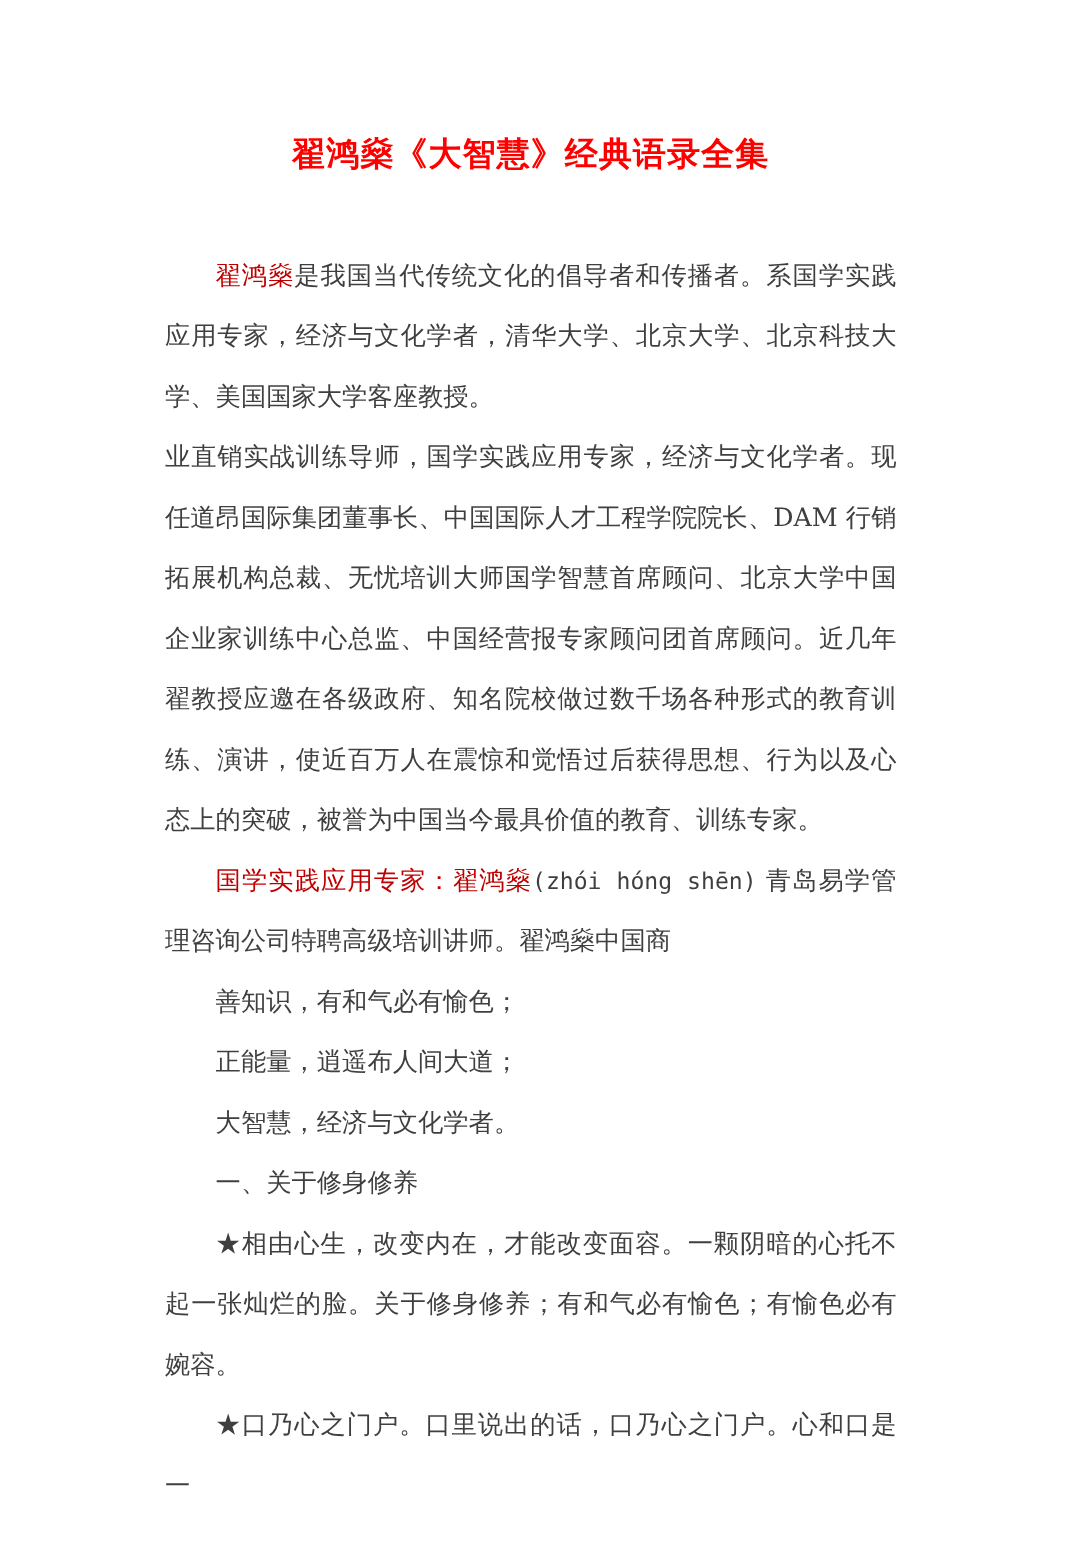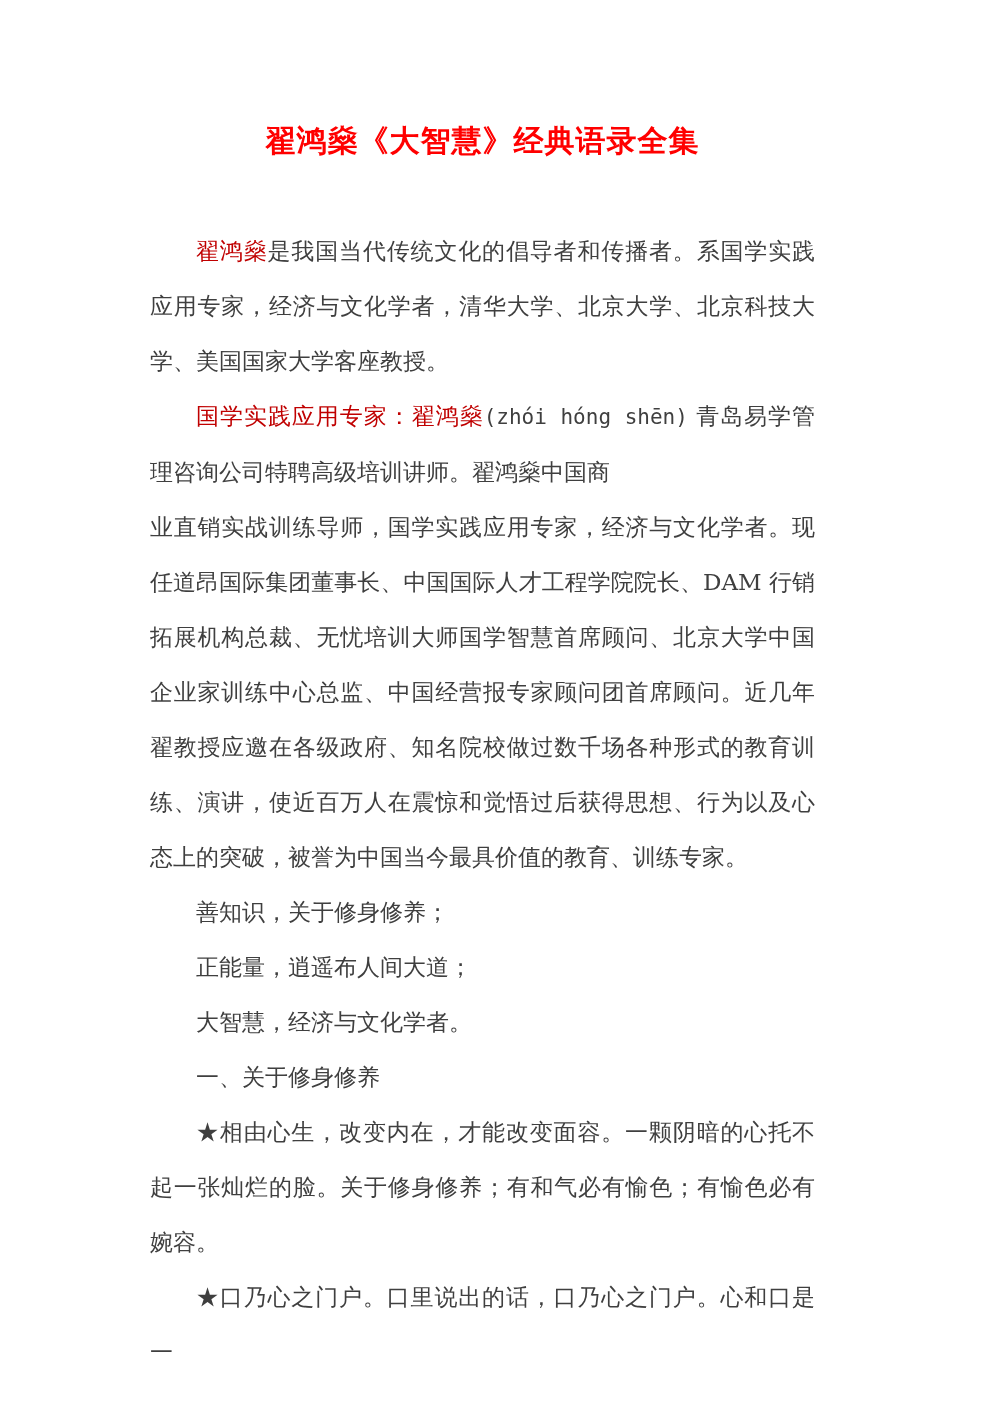--- a/index.html
+++ b/index.html
@@ -55,25 +55,25 @@
 </style>
 </head>
 <body>
 
 <div class="page">
 
   <h1 class="doc-title">翟鸿燊《大智慧》经典语录全集</h1>
 
   <p class="para indent"><span class="name-red">翟鸿燊</span><span>是我国当代传统文化的倡导者和传播者。系国学实践应用专家，经济与文化学者，清华大学、北京大学、北京科技大学、美国国家大学客座教授。</span></p>
 
+  <p class="para">业直销实战训练导师，国学实践应用专家，经济与文化学者。现任道昂国际集团董事长、中国国际人才工程学院院长、DAM 行销拓展机构总裁、无忧培训大师国学智慧首席顾问、北京大学中国企业家训练中心总监、中国经营报专家顾问团首席顾问。近几年翟教授应邀在各级政府、知名院校做过数千场各种形式的教育训练、演讲，使近百万人在震惊和觉悟过后获得思想、行为以及心态上的突破，被誉为中国当今最具价值的教育、训练专家。</p>
+
   <p class="para indent"><span class="name-red">国学实践应用专家：翟鸿燊</span><span class="pinyin">(zhói hóng shēn)</span><span> 青岛易学管理咨询公司特聘高级培训讲师。翟鸿燊中国商</span></p>
 
-  <p class="para">业直销实战训练导师，国学实践应用专家，经济与文化学者。现任道昂国际集团董事长、中国国际人才工程学院院长、DAM 行销拓展机构总裁、无忧培训大师国学智慧首席顾问、北京大学中国企业家训练中心总监、中国经营报专家顾问团首席顾问。近几年翟教授应邀在各级政府、知名院校做过数千场各种形式的教育训练、演讲，使近百万人在震惊和觉悟过后获得思想、行为以及心态上的突破，被誉为中国当今最具价值的教育、训练专家。</p>
-
-  <p class="para indent">善知识，关于修身修养；</p>
+  <p class="para indent">善知识，有和气必有愉色；</p>
 
   <p class="para indent">正能量，逍遥布人间大道；</p>
 
   <p class="para indent">大智慧，经济与文化学者。</p>
 
   <p class="para indent section-heading">一、关于修身修养</p>
 
   <p class="para indent">★相由心生，改变内在，才能改变面容。一颗阴暗的心托不起一张灿烂的脸。关于修身修养；有和气必有愉色；有愉色必有婉容。</p>
 
   <p class="para indent">★口乃心之门户。口里说出的话，口乃心之门户。心和口是一</p>

